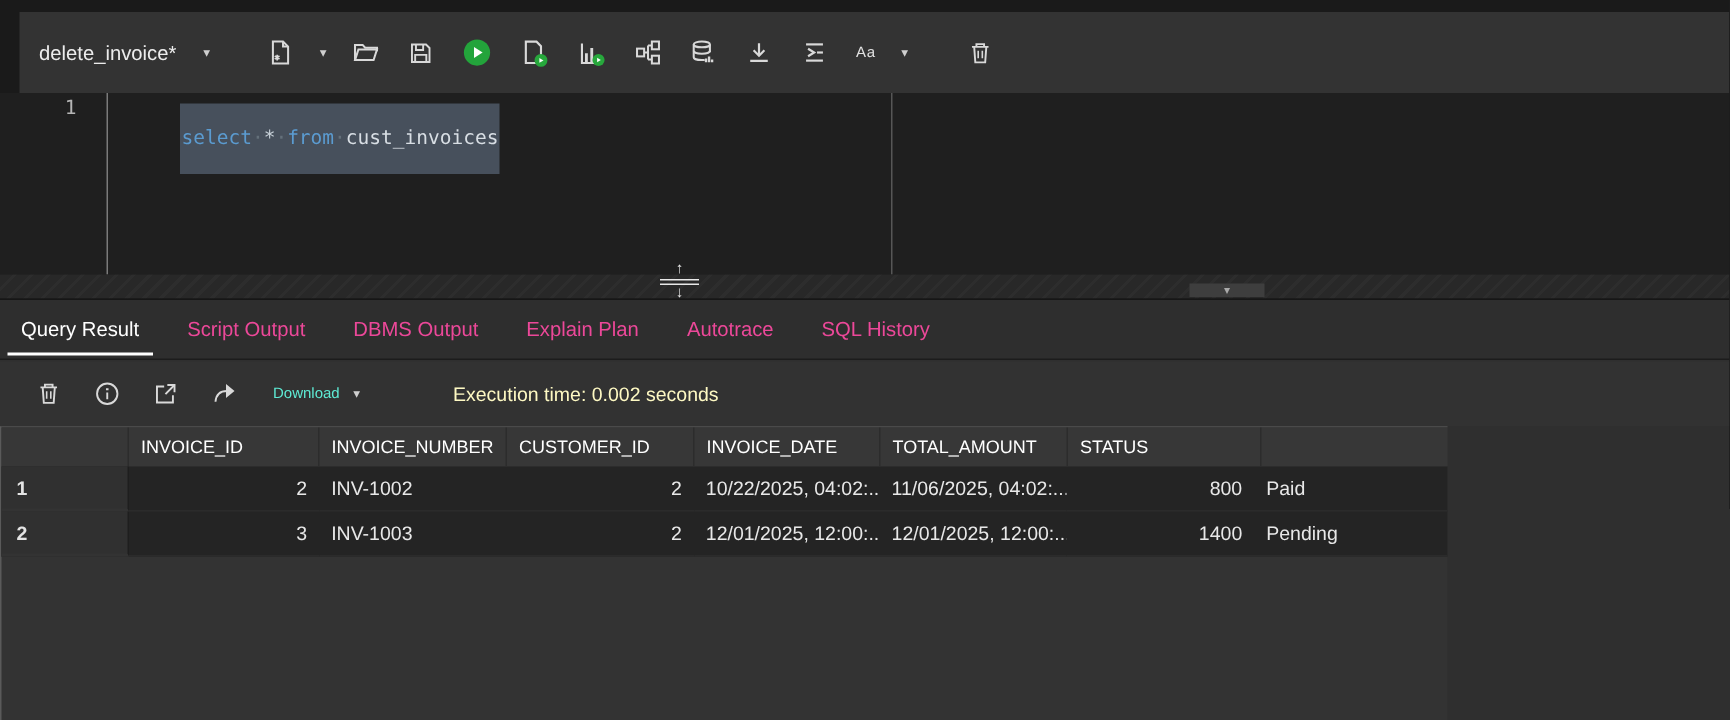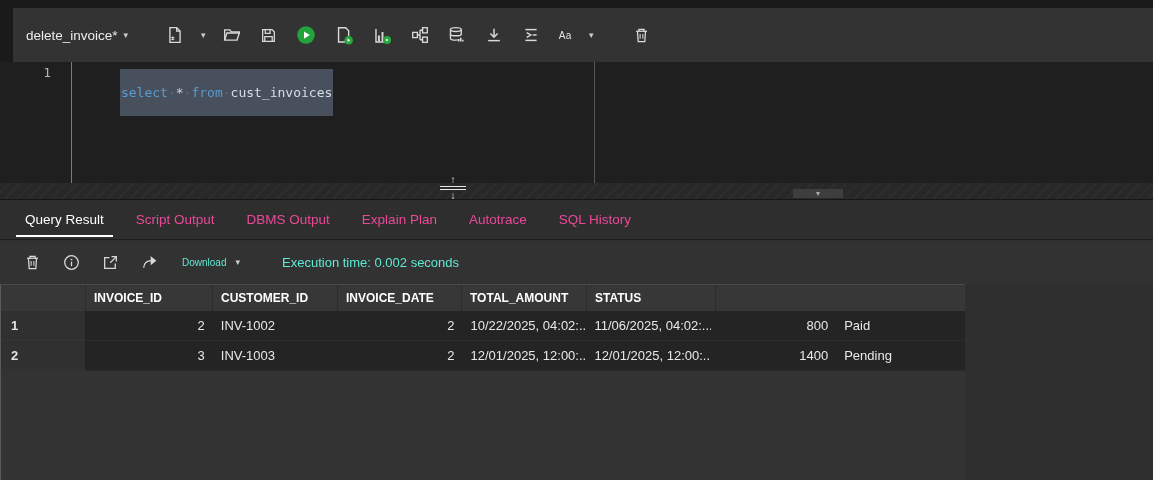--- a/index.html
+++ b/index.html
@@ -9,21 +9,21 @@
     background:#1a1a1a; font-family:"Liberation Sans", sans-serif;
     color:#e6e6e6; -webkit-font-smoothing:antialiased;
   }
 
   
   .toolbar-zone { position:absolute; left:0; top:0; width:1153px; height:62px; background:#1a1a1a; }
   .toolbar {
     position:absolute; left:13px; top:8px; right:0; height:54px;
     background:#333333; display:flex; align-items:center;
   }
-  .ws-dd { display:flex; align-items:center; gap:6px; margin-left:13px; cursor:pointer;justify-content:center; }
+  .ws-dd { display:flex; align-items:center; gap:18px; margin-left:13px; cursor:pointer;justify-content:center; }
   .ws-name { font-size:13.5px; color:#ececec; }
   .caret { font-size:9px; color:#cfcfcf; line-height:1; }
   .tb-group { display:flex; align-items:center; gap:15px; margin-left:36px; }
   .tbtn {
     background:none; border:none; padding:2px; display:flex; align-items:center;
     justify-content:center; cursor:pointer; color:#d9d9d9;
   }
   .tbtn svg { display:block; }
   .tbtn.narrow { padding:2px 0; }
   .aa-label { font-size:10px; color:#e2e2e2; letter-spacing:0.5px; }
@@ -65,21 +65,21 @@
   .grip-center .bars { width:26px; height:4px; border-top:1px solid #e8e8e8; border-bottom:1px solid #e8e8e8; margin:1px 0; }
   .grip-right {
     position:absolute; left:793px; top:6px; width:50px; height:9px; background:#3e3e3e;
     display:flex; align-items:center; justify-content:center; color:#aaaaaa; font-size:8px; line-height:1;
   }
 
   
   .lower { position:absolute; left:0; top:200px; width:1153px; height:280px; background:#2f2f2f; }
   .tabbar {
     position:absolute; left:0; top:0; width:100%; height:40px; background:#2e2e2e;
-    border-bottom:1px solid #1c1c1c; display:flex; align-items:stretch; padding-left:16px;
+    border-bottom:1px solid #1c1c1c; display:flex; align-items:stretch; padding-left:5px;
   }
   .tab {
     position:relative; display:flex; align-items:center; padding:0 9px; margin-right:14px;
     font-size:13.5px; color:#ec4899; cursor:pointer; white-space:nowrap;
   }
   .tab.active { color:#ffffff; }
   .tab.active::after {
     content:""; position:absolute; left:0; right:0; bottom:2px; height:2px; background:#ffffff;
   }
 
@@ -87,30 +87,30 @@
     position:absolute; left:0; top:41px; width:100%; height:43px; background:#323232;
     display:flex; align-items:center;
   }
   .rbtn {
     background:none; border:none; color:#d9d9d9; cursor:pointer; padding:2px;
     display:flex; align-items:center; justify-content:center; margin-left:18px;
   }
   .rbtn:first-child { margin-left:22px; }
   .download-dd { display:flex; align-items:center; gap:9px; margin-left:22px; cursor:pointer; }
   .download-label { font-size:10px; color:#5eead4; }
-  .exec-time { font-size:13px; color:#5eead4;padding-left:42px; }
+  .exec-time { margin-left:20px; font-size:13px; color:#fef9c3;padding-left:42px; }
 
   
   .grid {
     position:absolute; left:0; top:84px; width:965px; bottom:0; background:#333333;
     border-top:1px solid #4a4a4a; border-left:1px solid #5a5a5a; font-size:13px;
   }
   .g-head { display:flex; height:26px; background:#373737; }
   .g-head .hc {
-    display:flex; align-items:center; padding:0 8px; font-size:12px; font-weight:bold;
+    display:flex; align-items:center; padding:0 8px; font-size:12px; font-weight:normal;
     color:#ffffff; border-right:1px solid #2c2c2c; overflow:hidden; white-space:nowrap; cursor:pointer;
   }
   .g-row { display:flex; height:30px; background:#242424; cursor:pointer; }
   .g-row .rn {
     width:85px; background:#303030; border-bottom:2px solid #333333; border-right:1px solid #1e1e1e;
     display:flex; align-items:center; padding-left:10px; font-weight:bold; color:#e4e4e4;
   }
   .g-row .dc {
     display:flex; align-items:center; padding:0 8px; color:#e8e8e8;
     border-bottom:1px solid #2b2b2b; overflow:hidden; white-space:nowrap;
@@ -305,20 +305,21 @@
         <span class="download-label">Download</span>
         <span class="caret">▾</span>
       </div>
       <span class="exec-time">Execution time: 0.002 seconds</span>
     </div>
 
     <div class="grid">
       <div class="g-head">
         <div class="hc w-rn"></div>
         <div class="hc w0">INVOICE_ID</div>
+        <div class="hc w1">INVOICE_NUMBER</div>
         <div class="hc w2">CUSTOMER_ID</div>
         <div class="hc w3">INVOICE_DATE</div>
         <div class="hc w5">TOTAL_AMOUNT</div>
         <div class="hc w6">STATUS</div>
       </div>
 
       <div class="g-row">
         <div class="rn">1</div>
         <div class="dc num w0">2</div>
         <div class="dc w1">INV-1002</div>

